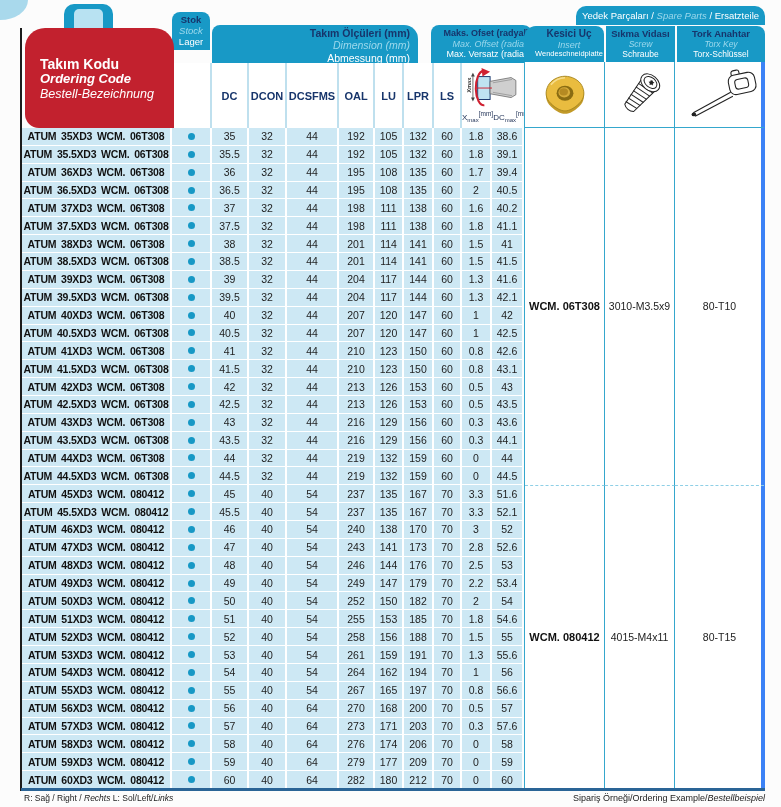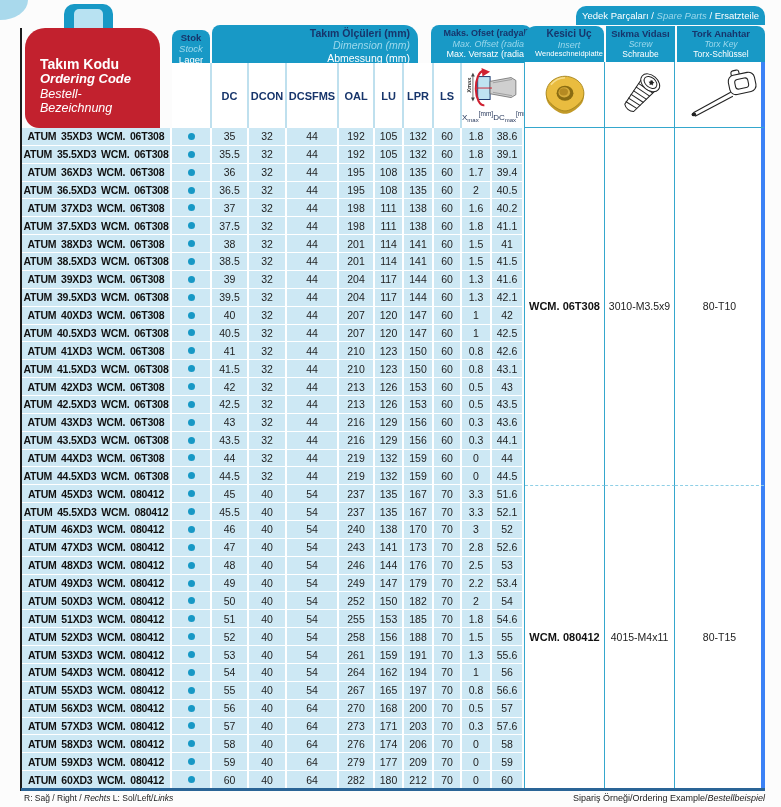--- a/index.html
+++ b/index.html
@@ -8,35 +8,35 @@
 
   
   .corner-deco { position:absolute; left:0; top:0; width:28px; height:20px;
     background:#a9d9ec; border-bottom-right-radius:100% 100%; }
   .tab-icon { position:absolute; left:64px; top:4px; width:49px; height:54px;
     background:#1899c6; border-radius:10px; z-index:1; }
   .tab-icon .tab-inner { position:absolute; left:10px; top:5px; width:29px; height:26px;
     background:#b8e2f2; border-radius:5px; }
 
   
-  .red-box { position:absolute; left:25px; top:28px; width:135px; height:100px;
+  .red-box { position:absolute; left:25px; top:28px; width:149px; height:100px;
     background:#c2212e; border-radius:20px 20px 0 14px; z-index:2;
     padding:28px 8px 4px 15px; color:#fff; }
   .red-box .l1 { font-size:14px; font-weight:bold; line-height:1.15; }
   .red-box .l2 { font-size:13px; font-weight:bold; font-style:italic; line-height:1.15; }
   .red-box .l3 { font-size:12.5px; font-style:italic; line-height:1.15; }
 
   
   .band { position:absolute; background:#1899c6; color:#fff; }
   .band .tr { color:#17356b; font-weight:bold; }
   .band .en { color:#9bd8ec; font-style:italic; }
   .band .de { color:#ffffff; }
   .band div { line-height:1.18; }
 
-  .band-stok   { left:172px; top:30px; width:38px;  height:38px; border-radius:8px 8px 0 0;
+  .band-stok   { left:172px; top:12px; width:38px;  height:38px; border-radius:8px 8px 0 0;
                  text-align:center; font-size:9.5px; padding-top:2px; }
   .band-dim    { left:212px; top:25px; width:206px; height:38px; border-radius:8px 14px 0 0;
                  text-align:right; font-size:10.5px; padding:2px 8px 0 0; }
   .band-offset { left:420px; top:25px; width:102px; height:38px; border-radius:8px 10px 0 0;
                  text-align:right; font-size:9px; padding:3px 4px 0 0;margin-left:11px; }
   .band-yedek  { left:576px; top:6px;  width:189px; height:19px; border-radius:10px 10px 0 0;
                  text-align:center; font-size:9.5px; line-height:19px; }
   .band-yedek .en { font-size:9.5px; }
   .band-insert { left:524px; top:26px; width:80px; height:36px; border-radius:12px 8px 0 0;
                  text-align:center; font-size:10px; padding-top:2px;padding-left:10px; }

